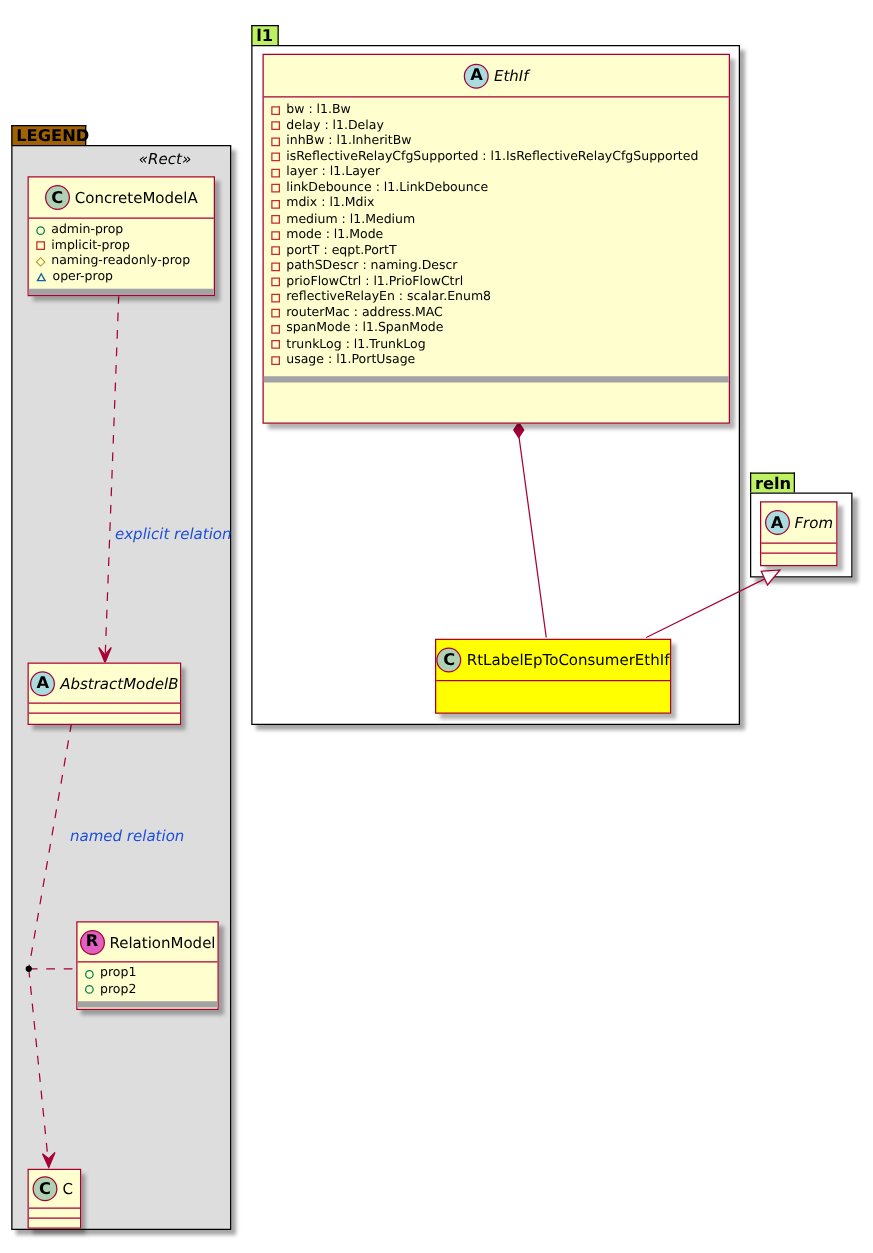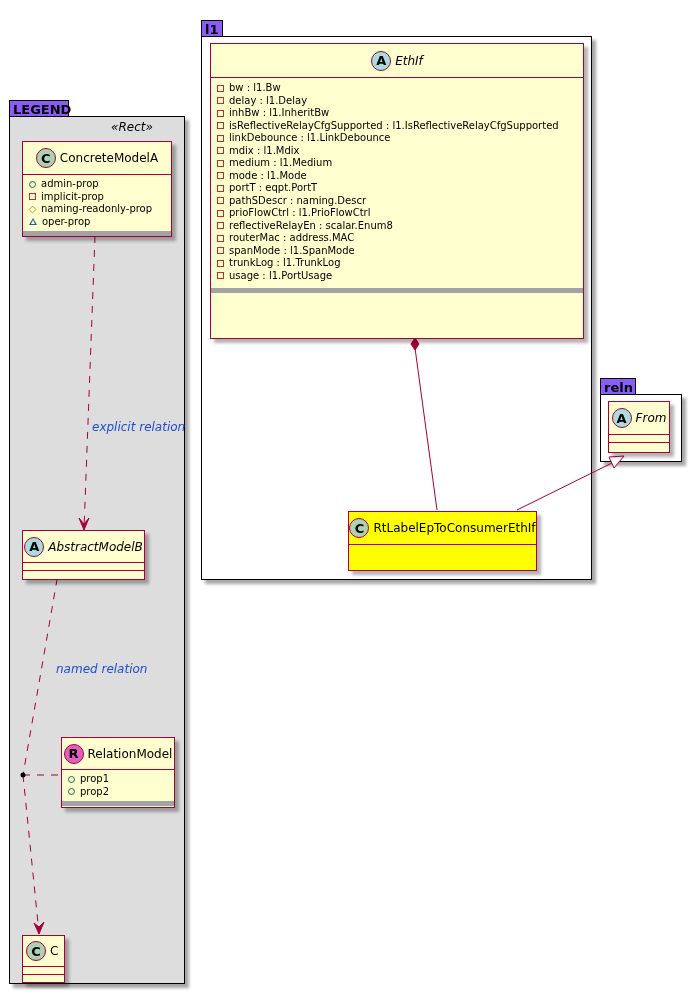--- a/index.html
+++ b/index.html
@@ -1,20 +1,20 @@
 <!DOCTYPE html>
 <html><head>
 <meta charset="utf-8">
 <style>
   html, body { margin: 0; padding: 0; background: #ffffff; }
   body { width: 698px; height: 1002px; position: relative; overflow: hidden;
          font-family: "DejaVu Sans", sans-serif; }
-  .pkg-tab { position: absolute; border: 1.5px solid #000; border-bottom: none; background: #8b5cf6;
+  .pkg-tab { position: absolute; border: 1.5px solid #000; border-bottom: none; background: #bef264;
              font-weight: bold; font-size: 13px; padding: 1px 4px 0 3px; height: 17px; box-sizing: border-box; line-height: 15px; }
-  .pkg-tab.grey { background: #8b5cf6; }
+  .pkg-tab.grey { background: #a16207; }
   .pkg-body { position: absolute; border: 1.5px solid #000; box-shadow: 4px 4px 3px rgba(0,0,0,0.35); box-sizing: border-box; }
   .cls { position: absolute; background: #fefece; border: 1px solid #a80036; box-shadow: 4px 4px 3px rgba(0,0,0,0.3); box-sizing: border-box; }
   .cls.yellow { background: #ffff00; }
   .cls-head { display: flex; align-items: center; justify-content: center; border-bottom: 1px solid #a80036; box-sizing: border-box; font-size: 12px; color: #000; }
   .cls-head .name.italic { font-style: italic; }
   .badge { width: 20px; height: 20px; border-radius: 50%; border: 1px solid #a80036; box-sizing: border-box;
            display: inline-flex; align-items: center; justify-content: center; font-weight: bold; font-size: 13px; margin-right: 4px; color: #000; }
   .badge.C { background: #add1b2; }
   .badge.A { background: #a9dcdf; }
   .badge.R { background: #e060c0; }
@@ -149,20 +149,24 @@
     <div class="attr">
         <span class="vis private"></span>
         <span>inhBw : l1.InheritBw</span>
       </div>
     <div class="attr">
         <span class="vis private"></span>
         <span>isReflectiveRelayCfgSupported : l1.IsReflectiveRelayCfgSupported</span>
       </div>
     <div class="attr">
         <span class="vis private"></span>
+        <span>layer : l1.Layer</span>
+      </div>
+    <div class="attr">
+        <span class="vis private"></span>
         <span>linkDebounce : l1.LinkDebounce</span>
       </div>
     <div class="attr">
         <span class="vis private"></span>
         <span>mdix : l1.Mdix</span>
       </div>
     <div class="attr">
         <span class="vis private"></span>
         <span>medium : l1.Medium</span>
       </div>

